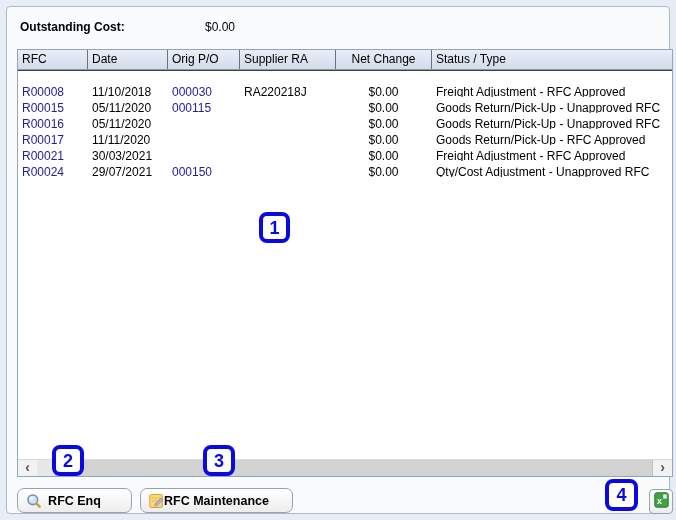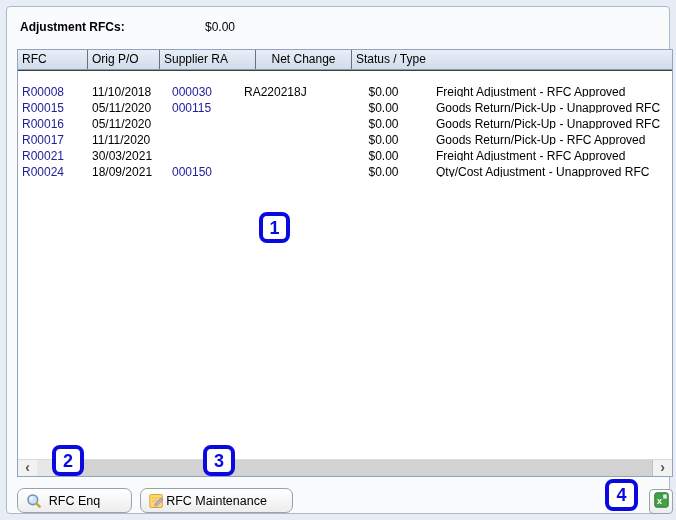--- a/index.html
+++ b/index.html
@@ -64,21 +64,21 @@
     position:absolute; left:37px; right:19px; top:0; bottom:0;
     background:#d2d2d2; border-left:1px solid #c2c2c2; border-right:1px solid #c2c2c2;
   }
 
   
   .btn {
     position:absolute; top:481px; height:25px;
     border:1px solid #99a1ab; border-radius:7px;
     background:linear-gradient(#ffffff, #ededef);
     display:flex; align-items:center; justify-content:center;
-    font-size:12.5px; cursor:default;
+    font-size:12.5px; cursor:default;font-weight:bold;
   }
   .btn .bicon { position:absolute; left:8px; top:4px; width:16px; height:16px; }
   .btn-enq { left:10px; width:115px; }
   .btn-maint { left:133px; width:153px; }
   .btn-excel {
     position:absolute; left:642px; top:482px; width:24px; height:25px;
     border:1px solid #99a1ab; border-radius:4px;
     background:linear-gradient(#ffffff, #ededef);
     display:flex; align-items:center; justify-content:center;
   }
@@ -94,27 +94,28 @@
   .ann-1 { left:259px; top:212px; width:31px; height:31px; }
   .ann-2 { left:52px;  top:445px; width:32px; height:31px; }
   .ann-3 { left:203px; top:445px; width:32px; height:31px; }
   .ann-4 { left:605px; top:479px; width:33px; height:32px; }
 </style>
 </head>
 <body>
 
 <div class="panel">
 
-  <span class="summary-label">Adjustment RFCs:</span>
+  <span class="summary-label">Outstanding Cost:</span>
   <span class="summary-value">$0.00</span>
 
   <div class="scrollpane">
 
     <div class="thead">
       <div class="hc w-rfc">RFC</div>
+      <div class="hc w-date">Date</div>
       <div class="hc w-po">Orig P/O</div>
       <div class="hc w-ra">Supplier RA</div>
       <div class="hc w-net">Net Change</div>
       <div class="hc w-status" style="border-right:none;">Status / Type</div>
     </div>
 
     <div class="tbody">
       <div class="trow">
         <span class="c w-rfc link">R00008</span>
         <span class="c w-date">11/10/2018</span>
@@ -150,21 +151,21 @@
       <div class="trow">
         <span class="c w-rfc link">R00021</span>
         <span class="c w-date">30/03/2021</span>
         <span class="c w-po link"></span>
         <span class="c w-ra"></span>
         <span class="c w-net">$0.00</span>
         <span class="c w-status">Freight Adjustment - RFC Approved</span>
       </div>
       <div class="trow">
         <span class="c w-rfc link">R00024</span>
-        <span class="c w-date">18/09/2021</span>
+        <span class="c w-date">29/07/2021</span>
         <span class="c w-po link">000150</span>
         <span class="c w-ra"></span>
         <span class="c w-net">$0.00</span>
         <span class="c w-status">Qty/Cost Adjustment - Unapproved RFC</span>
       </div>
     </div>
 
     <div class="hscroll">
       <div class="sb-arrow sb-left">‹</div>
       <div class="sb-thumb"></div>

